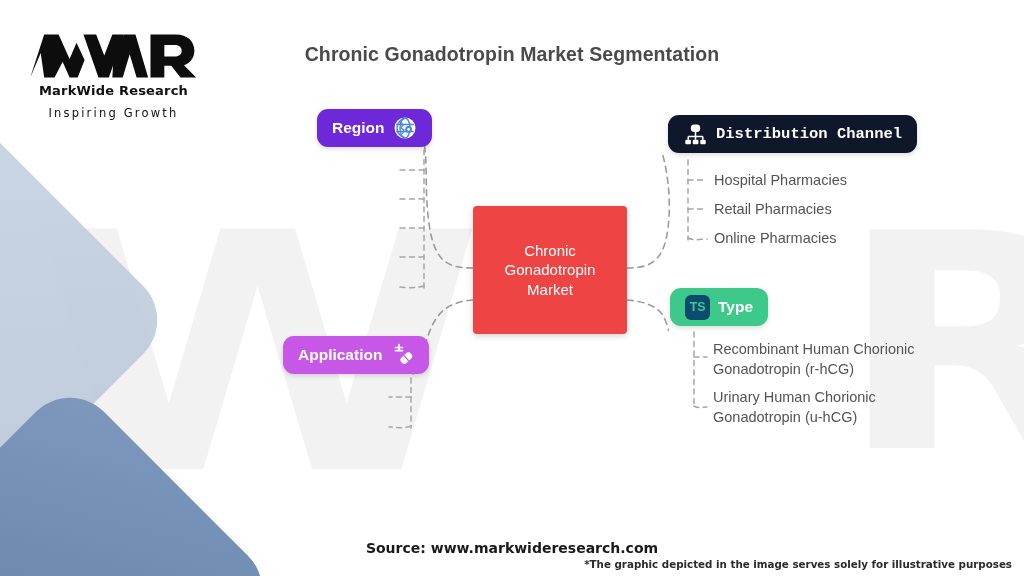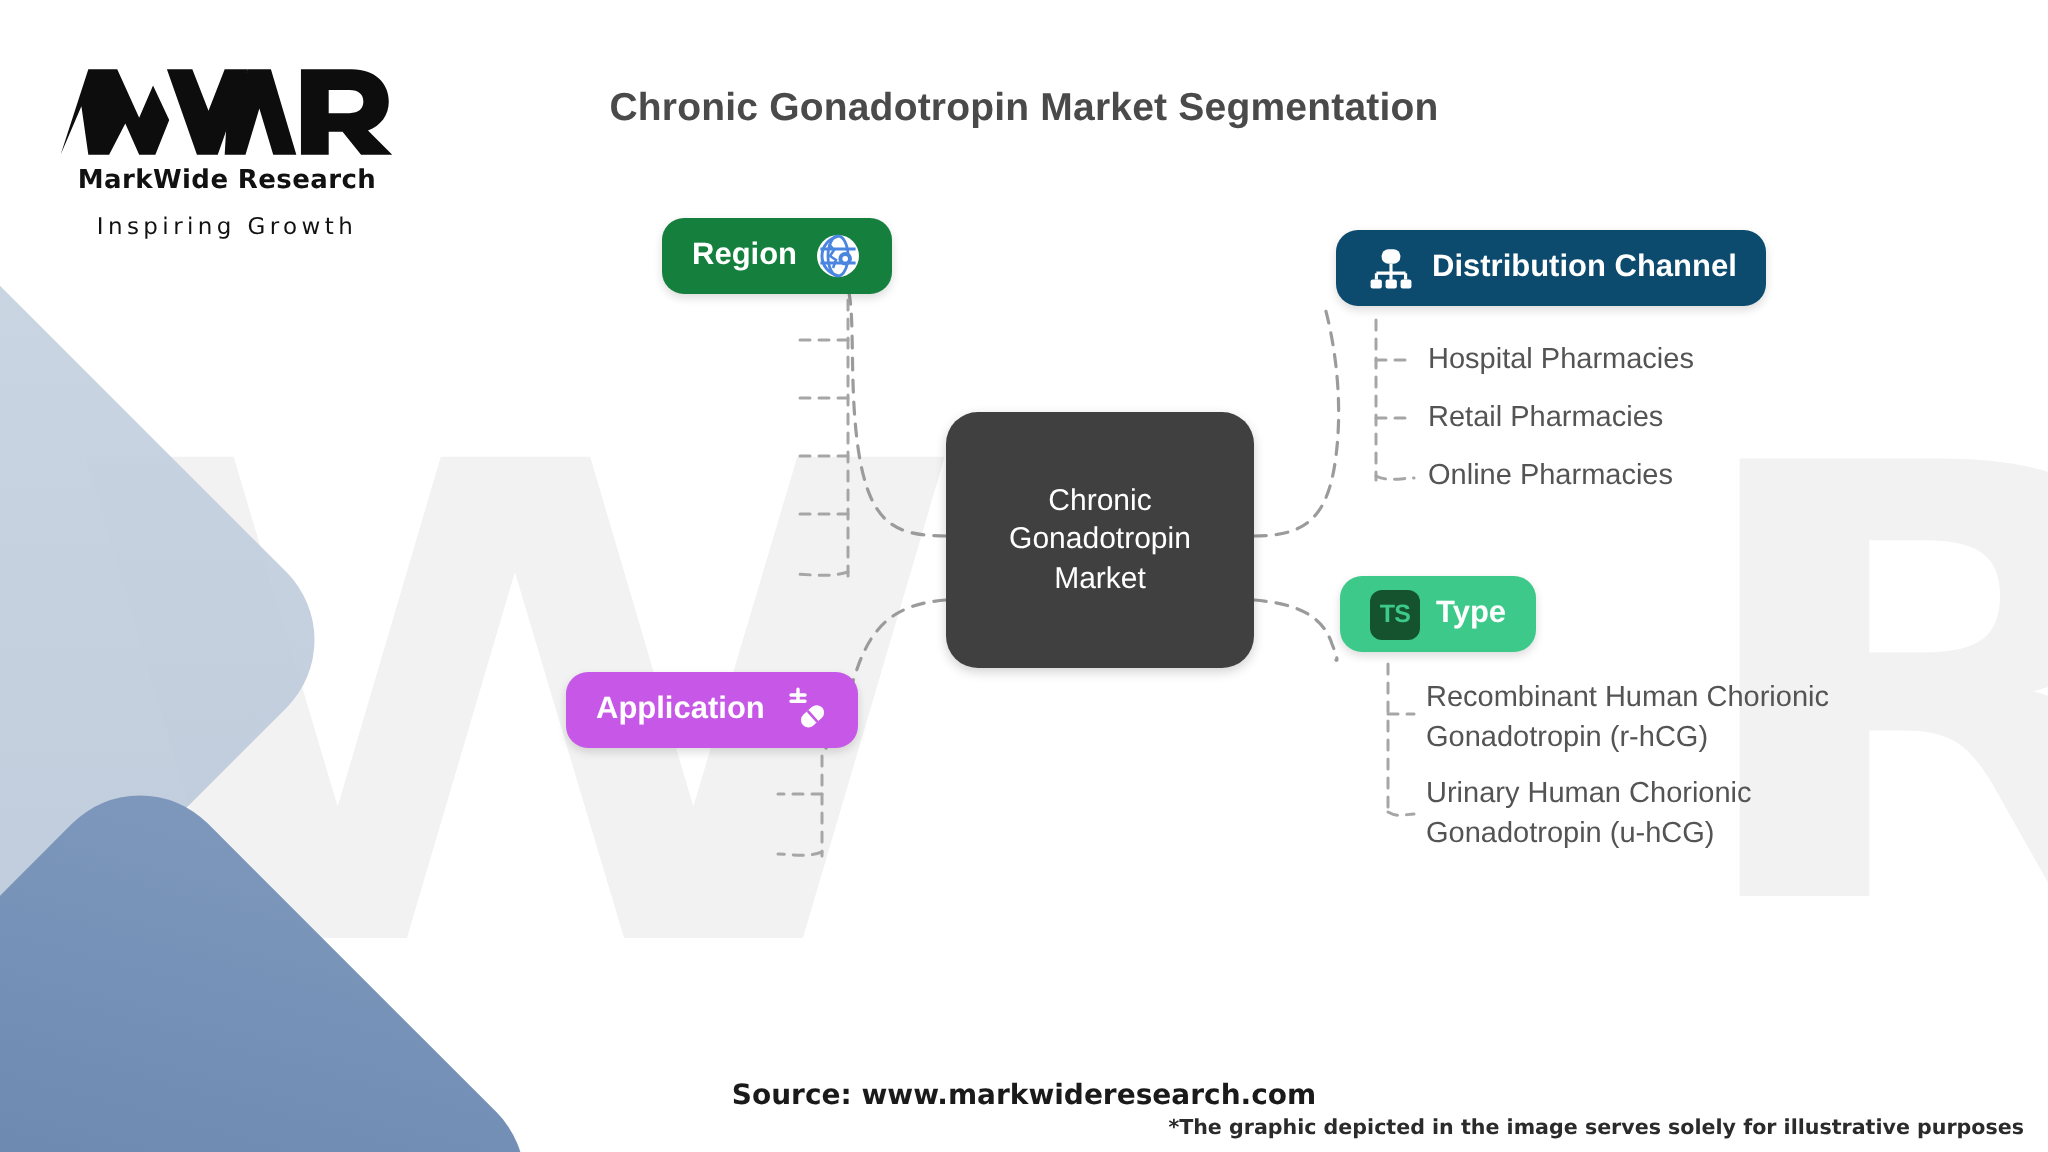--- a/index.html
+++ b/index.html
@@ -107,22 +107,22 @@
     stroke-width: 1.5;
     stroke-dasharray: 5 4.5;
     stroke-linecap: round;
   }
 
   
   #center-node {
     position: absolute;
     left: 473px; top: 206px;
     width: 154px; height: 128px;
-    background: #404040;
-    border-radius: 16px;
+    background: #ef4444;
+    border-radius: 4px;
     display: flex;
     align-items: center;
     justify-content: center;
     box-shadow: 0 2px 6px rgba(0,0,0,.18);
   }
   #center-node-label {
     color: #ffffff;
     font-size: 15px;
     line-height: 19.5px;
     text-align: center;
@@ -138,31 +138,31 @@
     gap: 8px;
     height: 38px;
     padding: 0 15px;
     border-radius: 11px;
     color: #ffffff;
     font-size: 15.5px;
     font-weight: 700;
     box-shadow: 0 2px 5px rgba(0,0,0,.14);
     white-space: nowrap;
   }
-  #pill-region      { left: 331px; top: 109px; background: #15803d; }
-  #pill-distribution{ left: 668px; top: 115px; background: #0c4a6e; }
+  #pill-region      { left: 317px; top: 109px; background: #6d28d9; }
+  #pill-distribution{ left: 668px; top: 115px; background: #0f172a; font-family: Liberation Mono, monospace; }
   #pill-type        { left: 670px; top: 288px; background: #3cc98a; }
   #pill-application { left: 283px; top: 336px; background: #c757e6; }
 
   .pill-icon { display: flex; align-items: center; justify-content: center; }
 
   
   .ts-badge {
     width: 25px; height: 25px;
-    background: #14532d;
+    background: #0c4a6e;
     border-radius: 6px;
     display: flex; align-items: center; justify-content: center;
     font-size: 12.5px; font-weight: 700; color: #3cc98a;
     font-family: "Liberation Sans", sans-serif;
     letter-spacing: -.3px;
   }
 
   
   .leaf-list { position: absolute; }
   .leaf {

